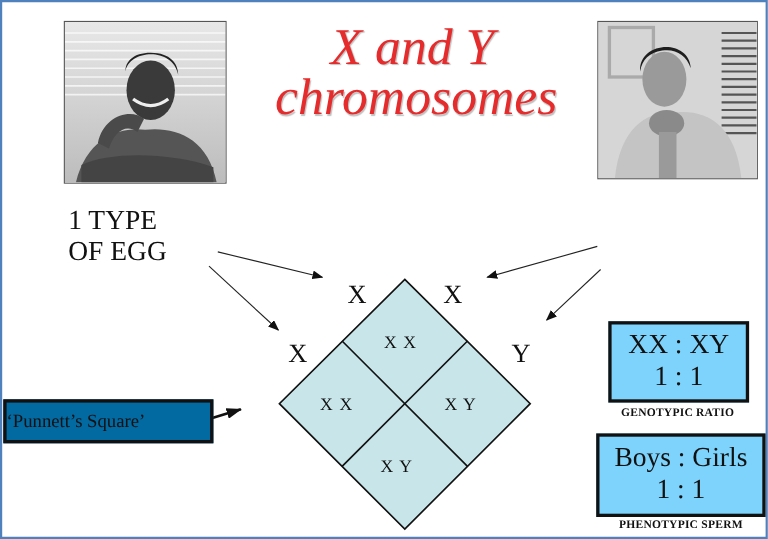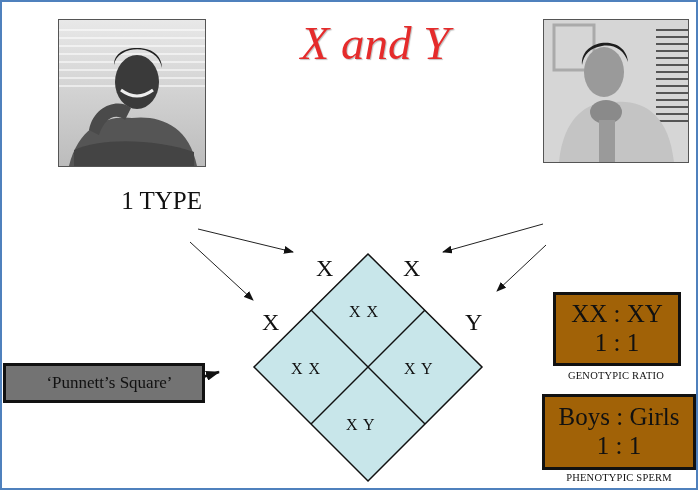--- a/index.html
+++ b/index.html
@@ -6,27 +6,27 @@
   body { width:698px; height:490px; position:relative; background:#fff; overflow:hidden;
          font-family:"Liberation Serif","DejaVu Serif",serif; color:#111; }
   .frame { position:absolute; left:0; top:0; width:694px; height:486px;
            border-left:2px solid #4f81bd; border-top:2px solid #4f81bd;
            border-bottom:2px solid #4f81bd; border-right:3px solid #4f81bd; }
   .photo { position:absolute; border:1px solid #555; overflow:hidden; }
   .photo svg { display:block; }
   .title { position:absolute; left:250px; top:20px; width:250px; text-align:center;
            color:#e52b2b; font-style:italic; font-size:47px; line-height:46px;
            text-shadow:1px 1px 1px rgba(0,0,0,0.25); }
-  .label { position:absolute; font-size:25px; line-height:28px; text-align:right; }
+  .label { position:absolute; font-size:25px; line-height:28px; text-align:left; }
   .allele { position:absolute; font-size:24px; line-height:24px; }
   .cell-text { position:absolute; font-size:16px; line-height:24px; letter-spacing:1px; }
-  .ratio-box { position:absolute; border:3px solid #111; text-align:center; font-size:25px; line-height:29px; background:#a16207; }
-  .ratio-caption { position:absolute; font-size:10.5px; font-weight:normal; text-align:center; letter-spacing:0.2px; }
+  .ratio-box { position:absolute; border:3px solid #111; text-align:center; font-size:25px; line-height:29px; background:#7dd3fc; }
+  .ratio-caption { position:absolute; font-size:10.5px; font-weight:bold; text-align:center; letter-spacing:0.2px; }
   .callout { position:absolute; left:3px; top:363px; width:185px; height:34px; border:3px solid #111;
-             font-size:17px; line-height:34px; text-align:center; background:#737373;padding-left:11px; }
+             font-size:17px; line-height:34px; text-align:left; background:#0369a1; }
   svg.overlay { position:absolute; left:0; top:0; }
 </style>
 </head>
 <body>
 
 <div class="frame"></div>
 
 <div class="photo" style="left:58px;top:19px;width:146px;height:146px;">
   <svg width="146" height="146" viewBox="0 0 146 146">
     <defs>
@@ -78,24 +78,26 @@
     <path d="M15 142 C 20 95, 45 80, 72 82 C 100 80, 125 95, 130 142 Z" fill="#c4c4c4"></path>
     <ellipse cx="60" cy="52" rx="20" ry="25" fill="#9a9a9a"></ellipse>
     <path d="M38 45 C 36 18, 82 14, 84 42 C 80 30, 70 24, 58 26 C 46 28, 40 34, 38 45Z" fill="#1e1e1e"></path>
     <ellipse cx="62" cy="92" rx="16" ry="12" fill="#8a8a8a"></ellipse>
     <rect x="55" y="100" width="16" height="42" fill="#9a9a9a"></rect>
   </svg>
 </div>
 
 <div class="title">
   <div>X and Y</div>
+  <div>chromosomes</div>
 </div>
 
 <div class="label" style="left:62px;top:187px;width:140px;">
   <div>1 TYPE</div>
+  <div>OF EGG</div>
 </div>
 <div class="label" style="left:540px;top:187px;width:150px;">
 </div>
 
 <svg class="overlay" width="698" height="490" viewBox="0 0 698 490">
   <defs>
     <marker id="ah" markerWidth="10" markerHeight="8" refX="9" refY="4" orient="auto" markerUnits="userSpaceOnUse">
       <path d="M0 0 L10 4 L0 8 Z" fill="#111"></path>
     </marker>
     <marker id="ahb" markerWidth="14" markerHeight="10" refX="13" refY="5" orient="auto" markerUnits="userSpaceOnUse">

